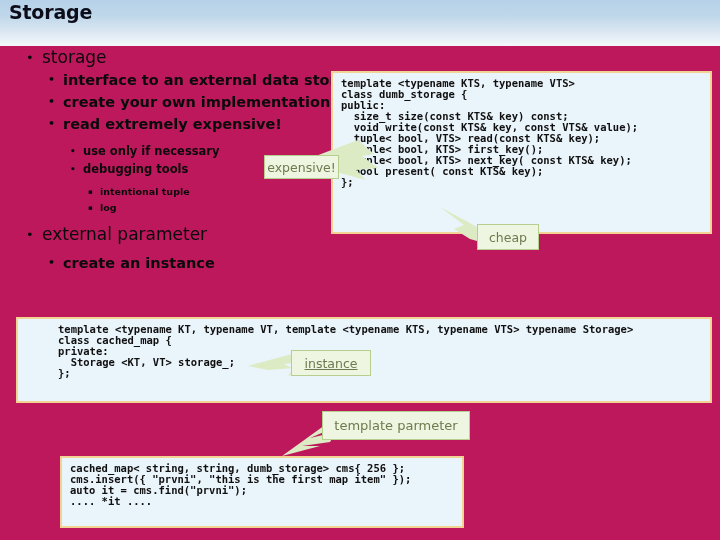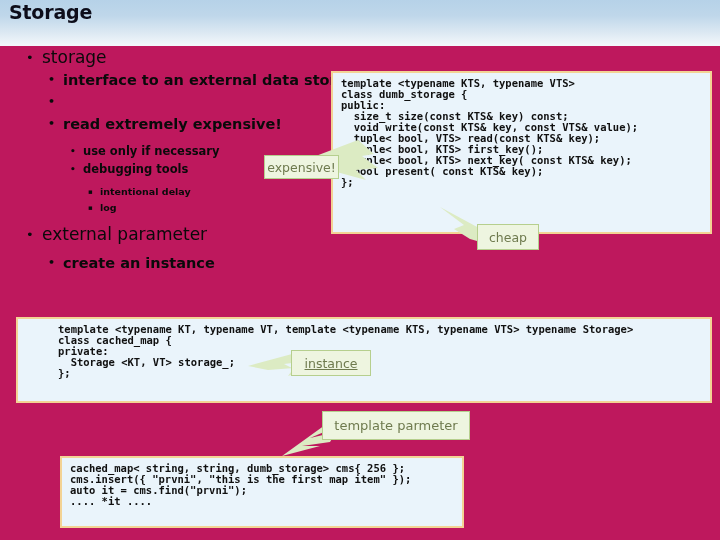--- a/index.html
+++ b/index.html
@@ -129,38 +129,39 @@
     <div class="bul lvl1">
       <span class="mk">•</span>
       <span>storage</span>
     </div>
     <div class="bul lvl2">
       <span class="mk">•</span>
       <span>interface to an external data store</span>
     </div>
     <div class="bul lvl2">
       <span class="mk">•</span>
+      <span>create your own implementation</span>
     </div>
     <div class="bul lvl2">
       <span class="mk">•</span>
       <span>read extremely expensive!</span>
     </div>
     <div class="sp-a"></div>
     <div class="bul lvl3">
       <span class="mk">•</span>
       <span>use only if necessary</span>
     </div>
     <div class="bul lvl3">
       <span class="mk">•</span>
       <span>debugging tools</span>
     </div>
     <div class="sp-b"></div>
     <div class="bul lvl4">
       <span class="mk">▪</span>
-      <span>intentional delay</span>
+      <span>intentional tuple</span>
     </div>
     <div class="bul lvl4">
       <span class="mk">▪</span>
       <span>log</span>
     </div>
     <div class="sp-a"></div>
     <div class="bul lvl1">
       <span class="mk">•</span>
       <span>external parameter</span>
     </div>

